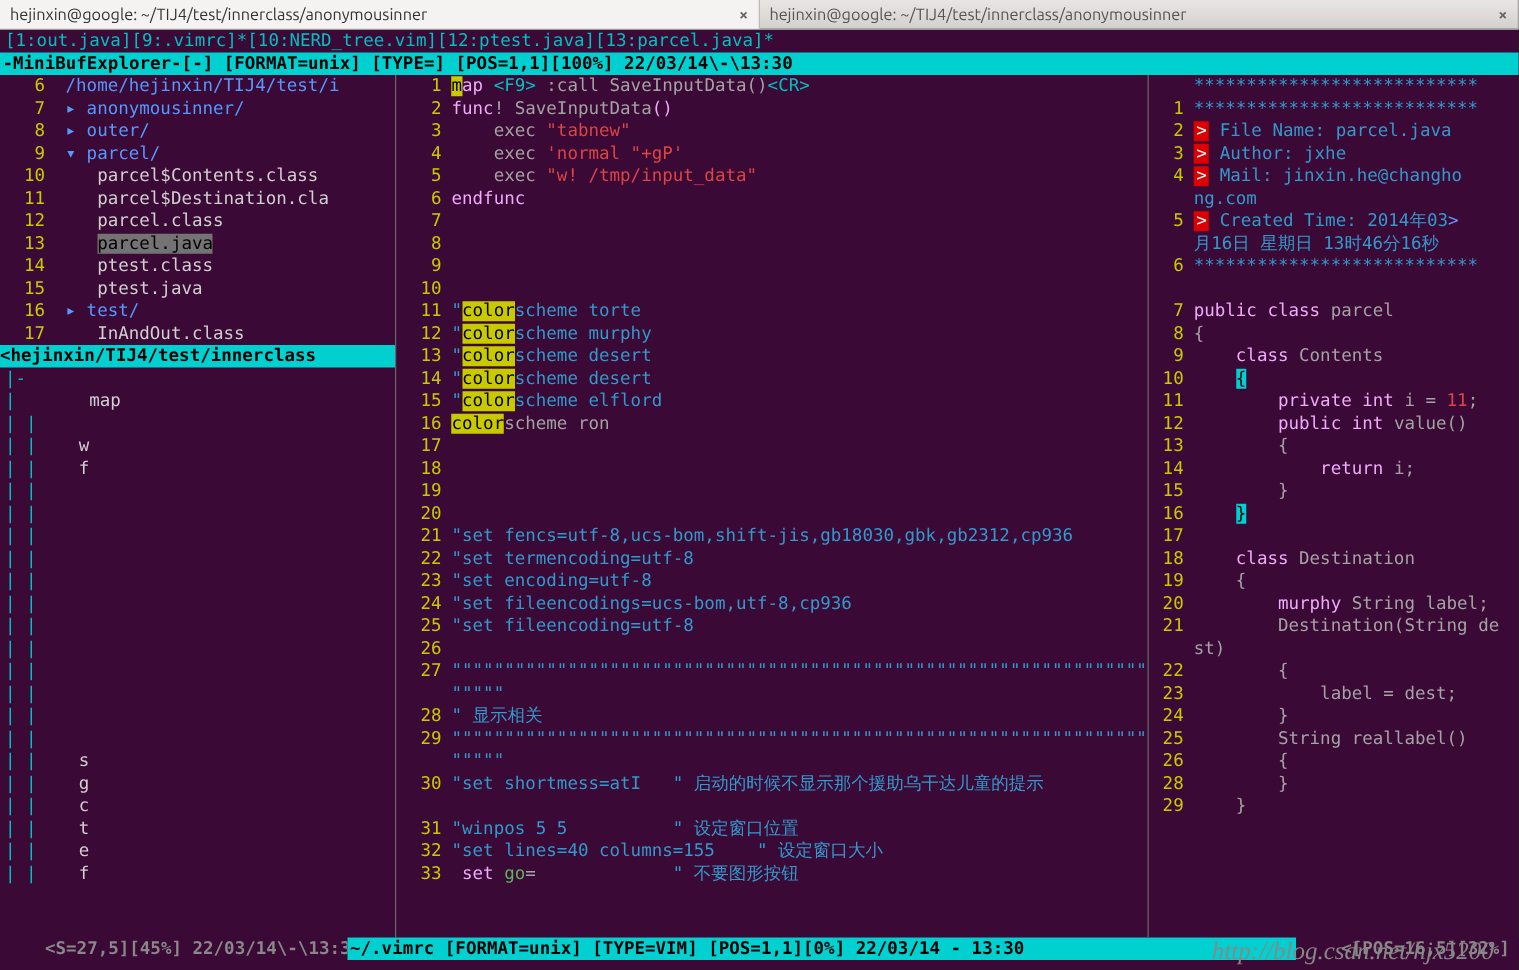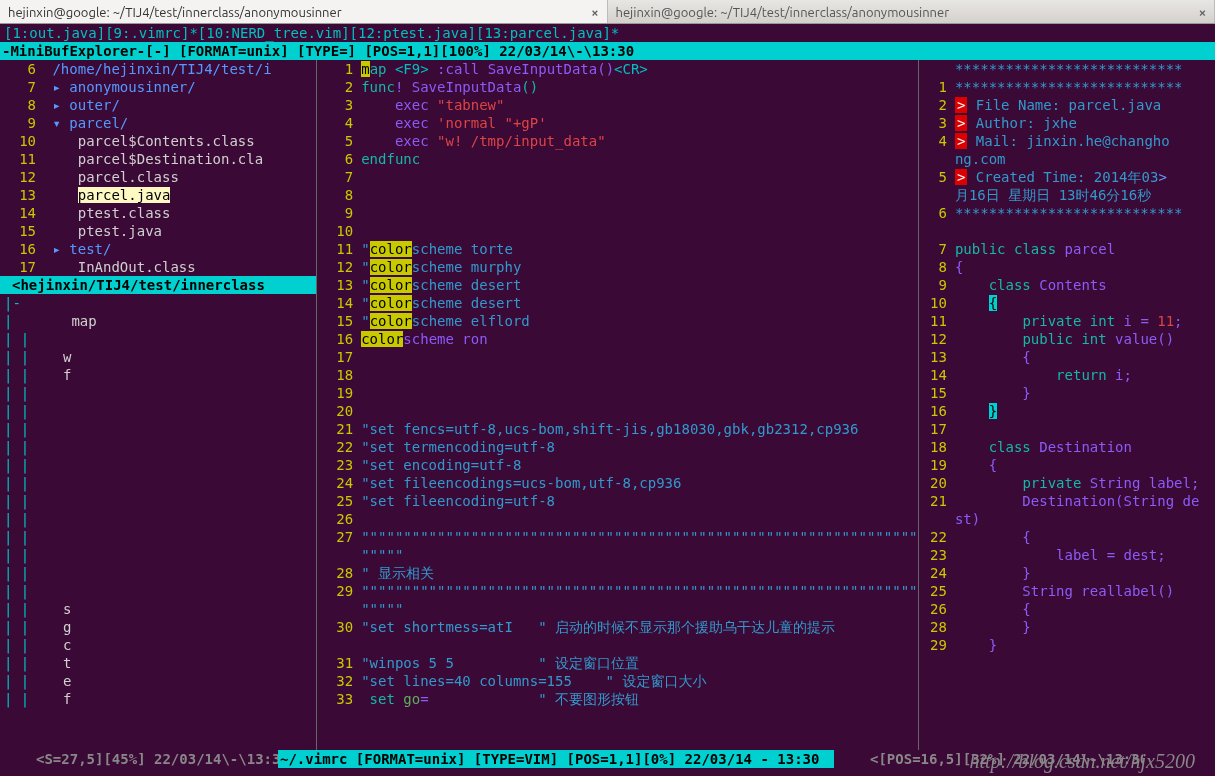--- a/index.html
+++ b/index.html
@@ -65,31 +65,31 @@
 }
 .pane:last-child { border-right: none; }
 .leftcol { width: 331px; display: flex; flex-direction: column; }
 .midcol { width: 628px; }
 .rightcol { width: 309px; }
 .line { white-space: pre; padding-left: 4px; }
 .ln { color: #c9c900; display: inline-block; width: 32px; text-align: right; margin-right: 8px; }
 .ln-r { color: #c9c900; display: inline-block; width: 24px; text-align: right; margin-right: 8px; }
 .tree-arrow { color: #5599ff; }
 .tree-dir { color: #5599ff; }
-.tree-cur { background: #fef9c3; color: #000; }
-.nerdpath { background: #00d0d0; color: #000; font-weight: bold; white-space: pre; overflow: hidden; padding-left: 12px; }
+.tree-cur { background: #737373; color: #000; }
+.nerdpath { background: #00d0d0; color: #000; font-weight: bold; white-space: pre; overflow: hidden; }
 .taglist { overflow: hidden; }
 .tag-fold { color: #00c0c0; }
 .tag-hi { background: #c9c900; color: #000; }
-.kw-orange { color: #14b8a6; }
+.kw-orange { color: #f0abfc; }
 .kw-cyan { color: #00c0c0; }
 .kw-red { color: #d44; }
 .kw-green { color: #5fb05f; }
 .kw-blue { color: #6699ff; }
-.kw-white { color: #8b5cf6; text-align: center; }
+.kw-white { color: #a3a3a3; text-align: center; }
 .kw-comment { color: #3399cc; }
 .hl { background: #c9c900; color: #000; }
 .hl-cyan { background: #00d0d0; color: #000; }
 .red-arrow { background: #d00; color: #fff; padding: 0 2px; }
 .bottom-status {
   display: flex;
 }
 .bottom-status .statusbar { flex-shrink: 0; }
 .watermark {
   position: absolute;
@@ -225,34 +225,34 @@
           <div class="line"><span class="ln-r">10</span><span class="kw-white">    </span><span class="hl-cyan">{</span></div>
           <div class="line"><span class="ln-r">11</span><span class="kw-white">        </span><span class="kw-orange">private int</span><span class="kw-white"> i = </span><span class="kw-red">11</span><span class="kw-white">;</span></div>
           <div class="line"><span class="ln-r">12</span><span class="kw-white">        </span><span class="kw-orange">public int</span><span class="kw-white"> value()</span></div>
           <div class="line"><span class="ln-r">13</span><span class="kw-white">        {</span></div>
           <div class="line"><span class="ln-r">14</span><span class="kw-white">            </span><span class="kw-orange">return</span><span class="kw-white"> i;</span></div>
           <div class="line"><span class="ln-r">15</span><span class="kw-white">        }</span></div>
           <div class="line"><span class="ln-r">16</span><span class="kw-white">    </span><span class="hl-cyan">}</span></div>
           <div class="line"><span class="ln-r">17</span></div>
           <div class="line"><span class="ln-r">18</span><span class="kw-white">    </span><span class="kw-orange">class </span><span class="kw-white">Destination</span></div>
           <div class="line"><span class="ln-r">19</span><span class="kw-white">    {</span></div>
-          <div class="line"><span class="ln-r">20</span><span class="kw-white">        </span><span class="kw-orange">private</span><span class="kw-white"> String label;</span></div>
+          <div class="line"><span class="ln-r">20</span><span class="kw-white">        </span><span class="kw-orange">murphy</span><span class="kw-white"> String label;</span></div>
           <div class="line"><span class="ln-r">21</span><span class="kw-white">        Destination(String de</span></div>
           <div class="line"><span class="ln-r"></span><span class="kw-white">st)</span></div>
           <div class="line"><span class="ln-r">22</span><span class="kw-white">        {</span></div>
           <div class="line"><span class="ln-r">23</span><span class="kw-white">            label = dest;</span></div>
           <div class="line"><span class="ln-r">24</span><span class="kw-white">        }</span></div>
           <div class="line"><span class="ln-r">25</span><span class="kw-white">        String reallabel()</span></div>
           <div class="line"><span class="ln-r">26</span><span class="kw-white">        {</span></div>
           <div class="line"><span class="ln-r">28</span><span class="kw-white">        }</span></div>
           <div class="line"><span class="ln-r">29</span><span class="kw-white">    }</span></div>
         </div>
     </div>
   </div>
 
   <div class="bottom-status">
     <div class="statusbar inactive" style="width:278px">&lt;S=27,5][45%] 22/03/14\-\13:30</div>
-    <div class="statusbar" style="width:556px">~/.vimrc [FORMAT=unix] [TYPE=VIM] [POS=1,1][0%] 22/03/14 - 13:30</div>
+    <div class="statusbar" style="width:759px">~/.vimrc [FORMAT=unix] [TYPE=VIM] [POS=1,1][0%] 22/03/14 - 13:30</div>
     <div class="statusbar inactive" style="width:309px">&lt;[POS=16,5][32%] 22/03/14\-\13:30</div>
   </div>
 
   <div class="watermark">http://blog.csdn.net/hjx5200</div>
 </div>
 
 </body></html>

